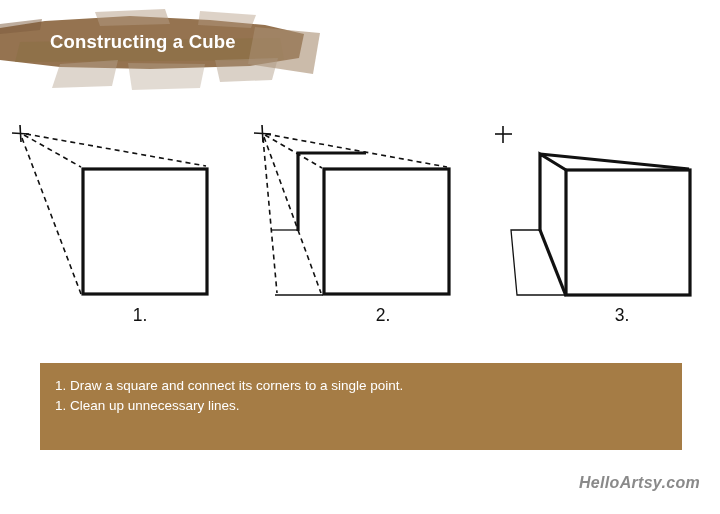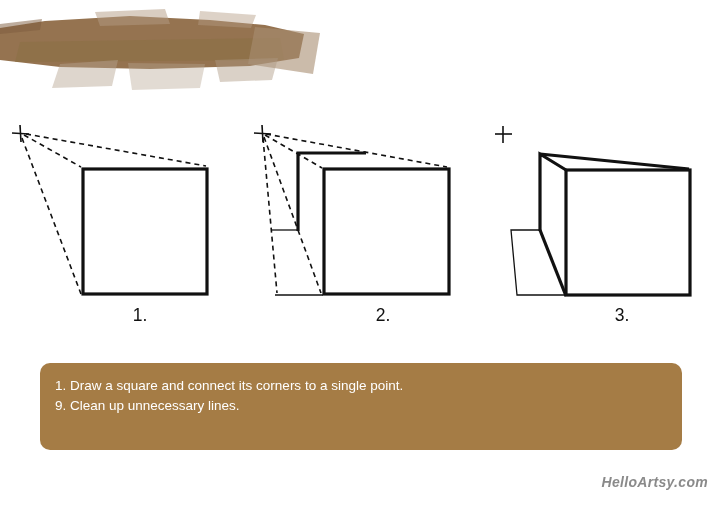--- a/index.html
+++ b/index.html
@@ -23,50 +23,51 @@
   .figures-svg{position:absolute;left:0;top:110px;}
   .figure-label{
     position:absolute;top:305px;width:44px;text-align:center;
     font-size:17.5px;color:#111111;
   }
   .figure-label.l1{left:118px;}
   .figure-label.l2{left:361px;}
   .figure-label.l3{left:600px;}
   .instruction-box{
     position:absolute;left:40px;top:363px;width:642px;height:87px;
-    background:#A57C45;border-radius:10px;
+    background:#A57C45;border-radius:0;
     box-sizing:border-box;padding:13px 16px 0 15px;
   }
   .instruction-line{
     color:#ffffff;font-size:13.5px;line-height:19.5px;
     white-space:nowrap;
   }
   .watermark{
-    position:absolute;right:12px;top:474px;
-    font-size:14px;font-style:italic;font-weight:600;
+    position:absolute;right:20px;top:474px;
+    font-size:16px;font-style:italic;font-weight:600;
     color:#8A8A8A;letter-spacing:0.3px;
   }
 </style>
 </head>
 <body>
 
 <div class="canvas">
 
   <svg class="brush-svg" width="340" height="100" viewBox="0 0 340 100">
     <polygon points="0,28 45,21 130,16 210,20 265,25 304,34 299,58 250,66 150,69 60,67 0,60" fill="#8F6B47" opacity="0.95"></polygon>
     <polygon points="0,24 42,19 40,30 0,34" fill="#7D5C3E" opacity="0.5"></polygon>
     <polygon points="20,42 280,38 284,60 15,62" fill="#8A6F42" opacity="0.5"></polygon>
     <polygon points="95,12 165,9 170,24 100,26" fill="#B49C83" opacity="0.5"></polygon>
     <polygon points="200,11 256,15 251,28 198,25" fill="#B49C83" opacity="0.45"></polygon>
     <polygon points="255,27 320,33 313,74 248,64" fill="#A88E72" opacity="0.6"></polygon>
     <polygon points="60,64 118,60 112,86 52,88" fill="#B6A490" opacity="0.45"></polygon>
     <polygon points="128,63 205,64 200,88 132,90" fill="#B6A490" opacity="0.4"></polygon>
     <polygon points="215,60 278,58 272,80 220,82" fill="#AE9A83" opacity="0.45"></polygon>
   </svg>
 
+  <div class="page-title">Constructing a Cube</div>
 
   <svg class="figures-svg" width="720" height="235" viewBox="0 0 720 235" stroke-linecap="butt">
 
     <g stroke="#111111" fill="none">
       <g stroke-width="1.6">
         <line x1="12" y1="23" x2="29" y2="24"></line>
         <line x1="20" y1="15" x2="21" y2="32"></line>
       </g>
       <g stroke-width="1.6" stroke-dasharray="5 4">
         <line x1="24" y1="25" x2="81" y2="57"></line>
@@ -111,18 +112,18 @@
       <rect x="566" y="60" width="124" height="125" fill="#FFFFFF" stroke-width="3.2"></rect>
     </g>
   </svg>
 
   <div class="figure-label l1">1.</div>
   <div class="figure-label l2">2.</div>
   <div class="figure-label l3">3.</div>
 
   <div class="instruction-box">
     <div class="instruction-line">1. Draw a square and connect its corners to a single point.</div>
-    <div class="instruction-line">9. Clean up unnecessary lines.</div>
+    <div class="instruction-line">1. Clean up unnecessary lines.</div>
   </div>
 
   <div class="watermark">HelloArtsy.com</div>
 
 </div>
 
 </body></html>

